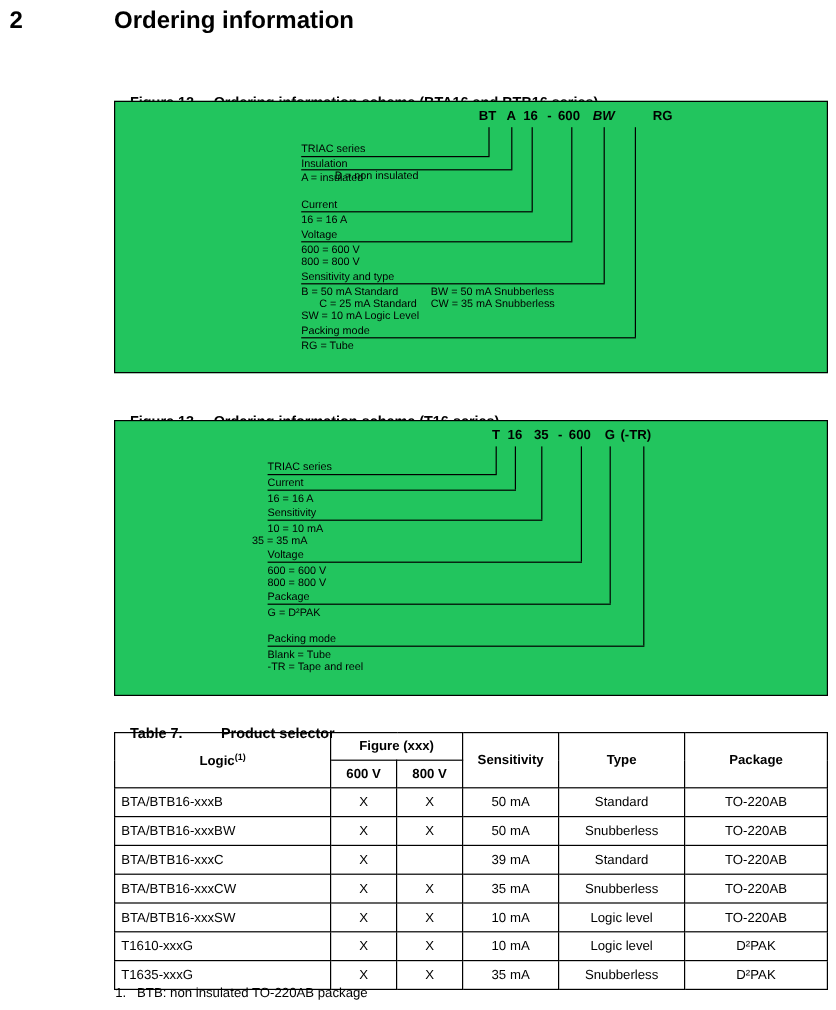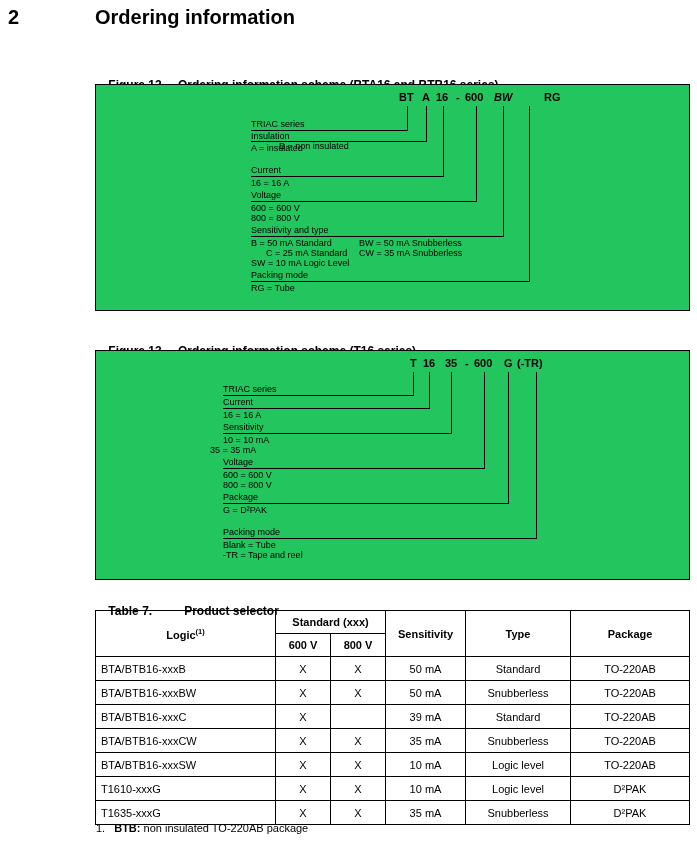--- a/index.html
+++ b/index.html
@@ -30,21 +30,21 @@
   }
   .ptable th, .ptable td { border: 1px solid #000; padding: 0 4px; overflow: hidden; }
   .ptable th { font-weight: bold; text-align: center; height: 22px; }
   .ptable td { height: 23px; margin-left: 32px; }
   .ptable td.dev { text-align: left; padding-left: 5px; }
   .ptable td.ctr { text-align: center; }
   .th-sup { font-size: 7.5px; vertical-align: super; }
 
   .footnote { position: absolute; left: 96px; top: 822px; font-size: 11px; }
   .footnote .fn-text { margin-left: 9px; }
-  .footnote b { font-weight: bold; }
+  .footnote b { font-weight: normal; }
 </style>
 </head>
 <body>
 
 <div class="page">
 
   <div class="section-num">2</div>
   <div class="section-title">Ordering information</div>
 
   <div class="caption" style="left:95px; top:64px;">
@@ -155,21 +155,21 @@
       <col style="width:180px;">
         <col style="width:55px;">
         <col style="width:55px;">
       <col style="width:80px;">
         <col style="width:105px;">
         <col style="width:119px;">
     </colgroup>
     <thead>
       <tr>
         <th rowspan="2"><span>Logic</span><sup class="th-sup">(1)</sup></th>
-        <th colspan="2">Standard (xxx)</th>
+        <th colspan="2">Figure (xxx)</th>
         <th rowspan="2">Sensitivity</th>
         <th rowspan="2">Type</th>
         <th rowspan="2">Package</th>
       </tr>
       <tr>
         <th>600 V</th>
         <th>800 V</th>
       </tr>
     </thead>
     <tbody>

